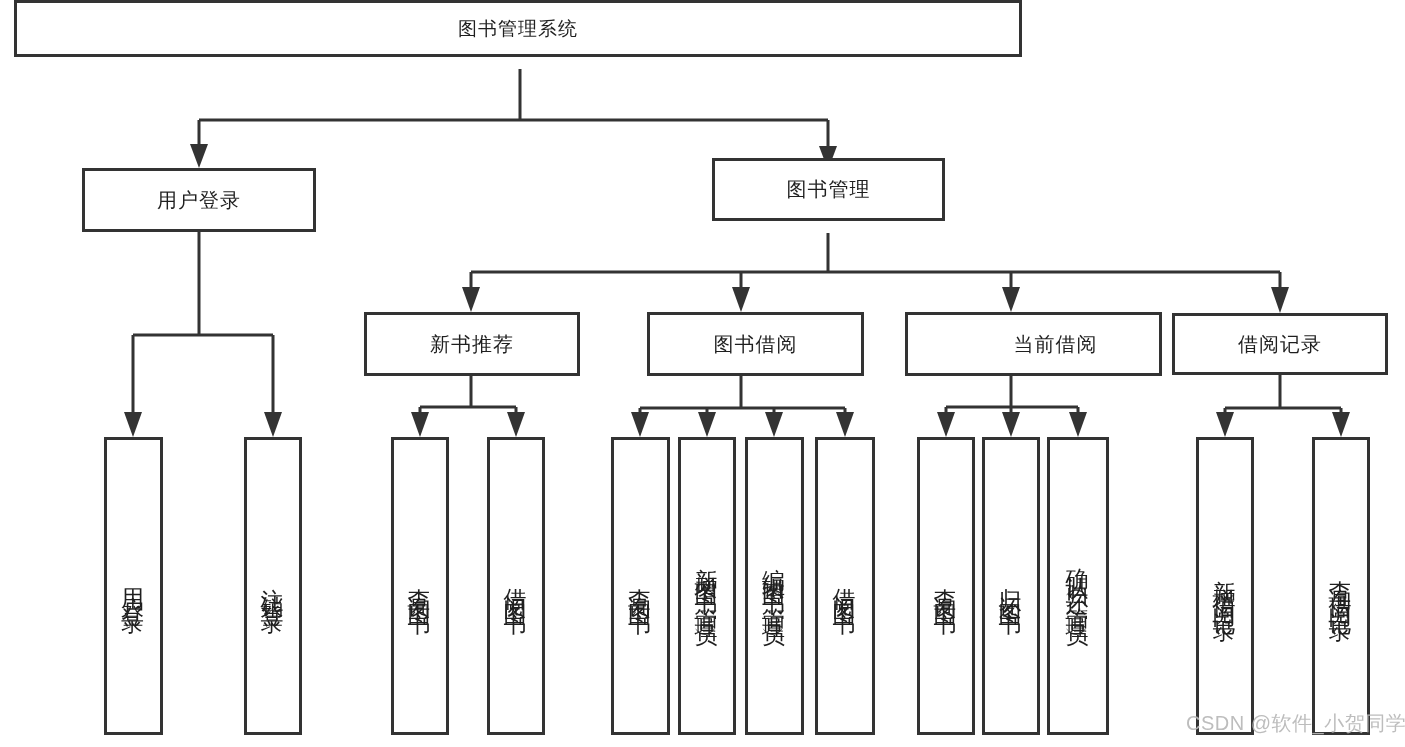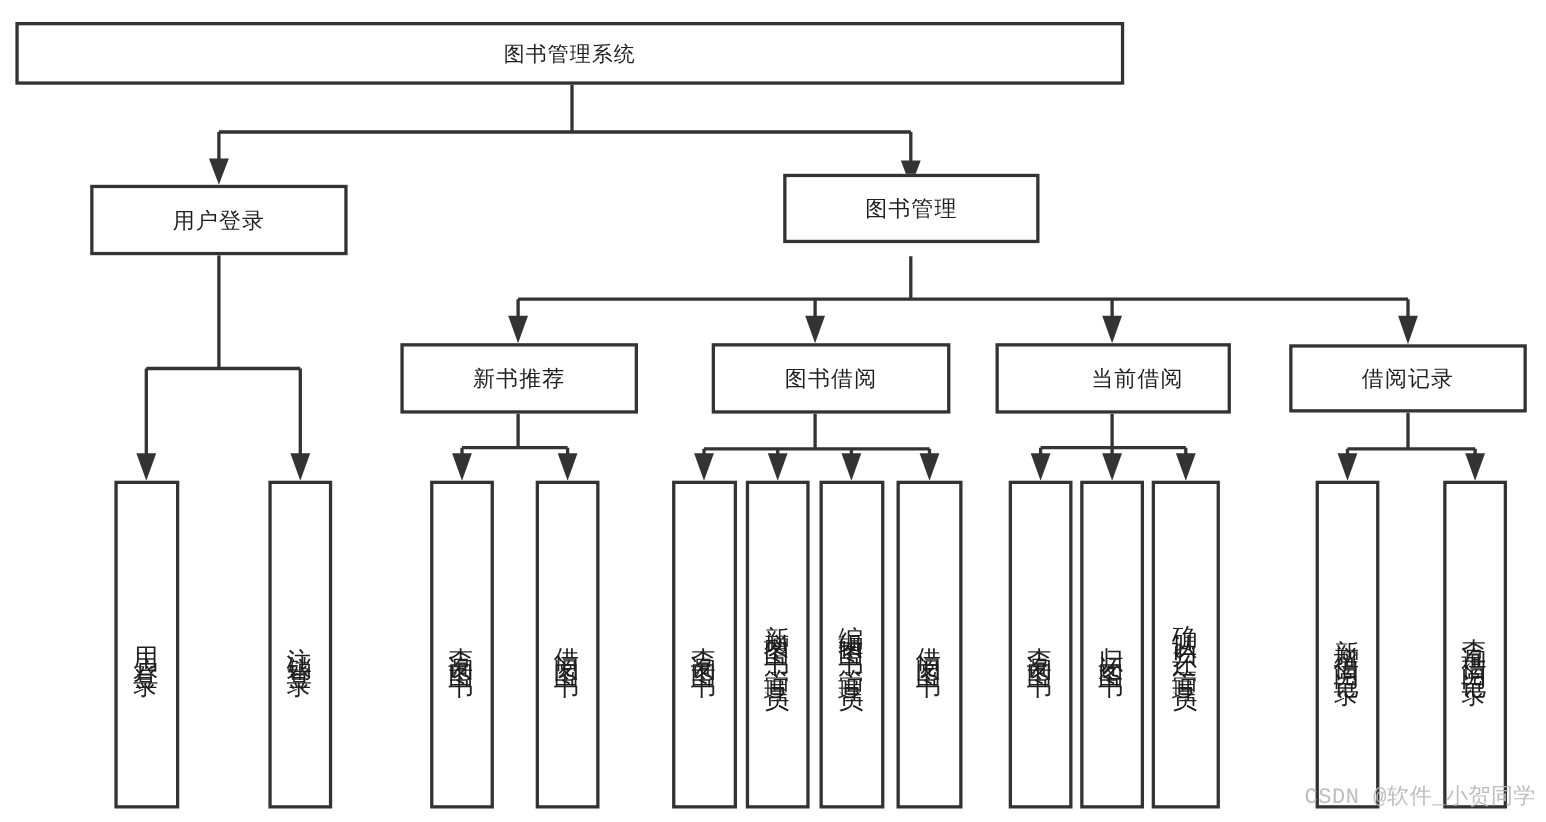--- a/index.html
+++ b/index.html
@@ -31,21 +31,20 @@
     font-size:23px;letter-spacing:8px;color:var(--text,#1f1f1f);
     white-space:nowrap;
   }
   .watermark{
     position:absolute;z-index:5;
     left:1186px;top:710px;
     font-size:20px;letter-spacing:0.5px;
     color:var(--watermark,#b8b8b8);
     opacity:0.92;
     white-space:nowrap;
-    font-family:Liberation Mono, monospace;
   }
 </style>
 </head>
 <body>
 
 <div class="canvas">
 
   <svg class="connectors" width="1405" height="747">
 
     <path d="M520,69 V120 M199,120 H828 M199,120 V146 M828,120 V148"></path>
@@ -75,28 +74,28 @@
     <path d="M1011,376 V407 M946,407 H1078 M946,407 V414 M1011,407 V414 M1078,407 V414"></path>
     <polygon points="937,412 955,412 946,437"></polygon>
     <polygon points="1002,412 1020,412 1011,437"></polygon>
     <polygon points="1069,412 1087,412 1078,437"></polygon>
 
     <path d="M1280,375 V408 M1225,408 H1341 M1225,408 V414 M1341,408 V414"></path>
     <polygon points="1216,412 1234,412 1225,437"></polygon>
     <polygon points="1332,412 1350,412 1341,437"></polygon>
   </svg>
 
-  <div class="hnode title" style="left:14px;top:20px;width:1008px;height:57px;">图书管理系统</div>
+  <div class="hnode title" style="left:14px;top:0;width:1008px;height:57px;">图书管理系统</div>
 
   <div class="hnode" style="left:82px;top:168px;width:234px;height:64px;">用户登录</div>
   <div class="hnode" style="left:712px;top:158px;width:233px;height:63px;">图书管理</div>
 
   <div class="hnode" style="left:364px;top:312px;width:216px;height:64px;">新书推荐</div>
   <div class="hnode" style="left:647px;top:312px;width:217px;height:64px;">图书借阅</div>
-  <div class="hnode" style="left:905px;top:312px;width:214px;height:64px;padding-left:44px;">当前借阅</div>
+  <div class="hnode" style="left:905px;top:312px;width:257px;height:64px;padding-left:44px;">当前借阅</div>
   <div class="hnode" style="left:1172px;top:313px;width:216px;height:62px;">借阅记录</div>
 
   <div class="vnode" style="left:104px;top:437px;width:59px;height:298px;">用户登录</div>
   <div class="vnode" style="left:244px;top:437px;width:58px;height:298px;">注销登录</div>
 
   <div class="vnode" style="left:391px;top:437px;width:58px;height:298px;">查询图书</div>
   <div class="vnode" style="left:487px;top:437px;width:58px;height:298px;">借阅图书</div>
 
   <div class="vnode" style="left:611px;top:437px;width:59px;height:298px;">查询图书</div>
   <div class="vnode" style="left:678px;top:437px;width:58px;height:298px;">新增图书（管理员）</div>

